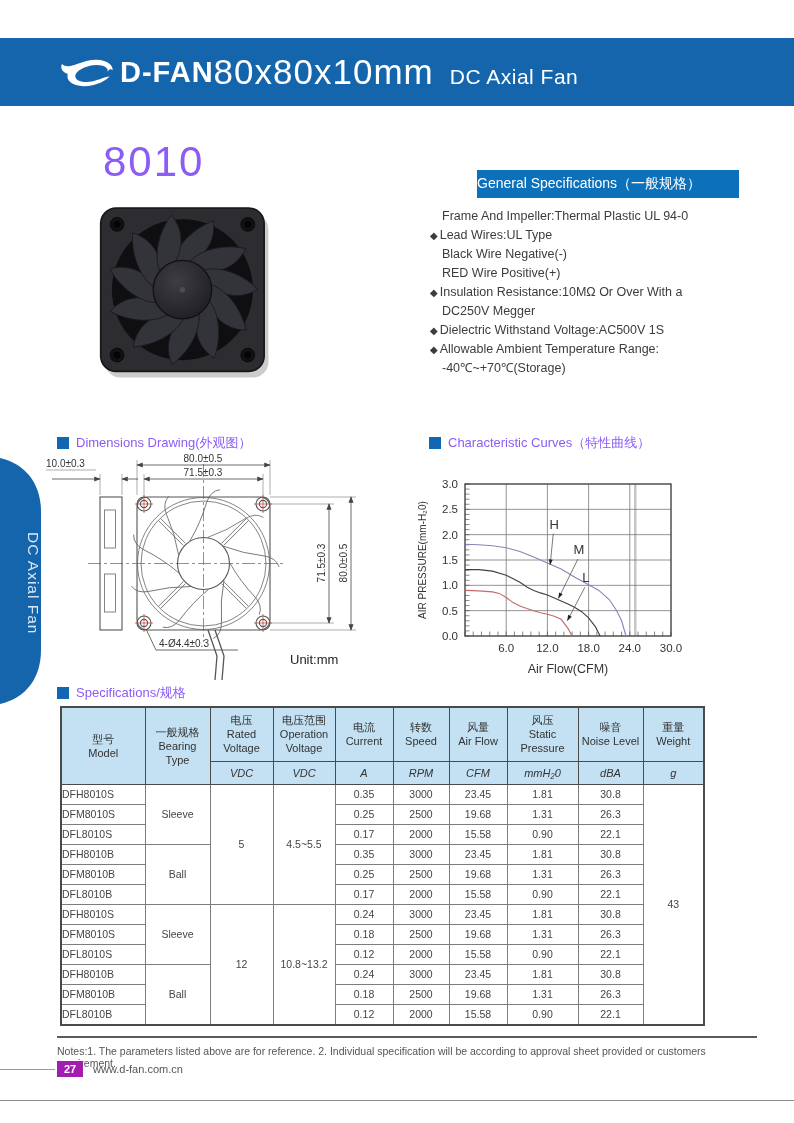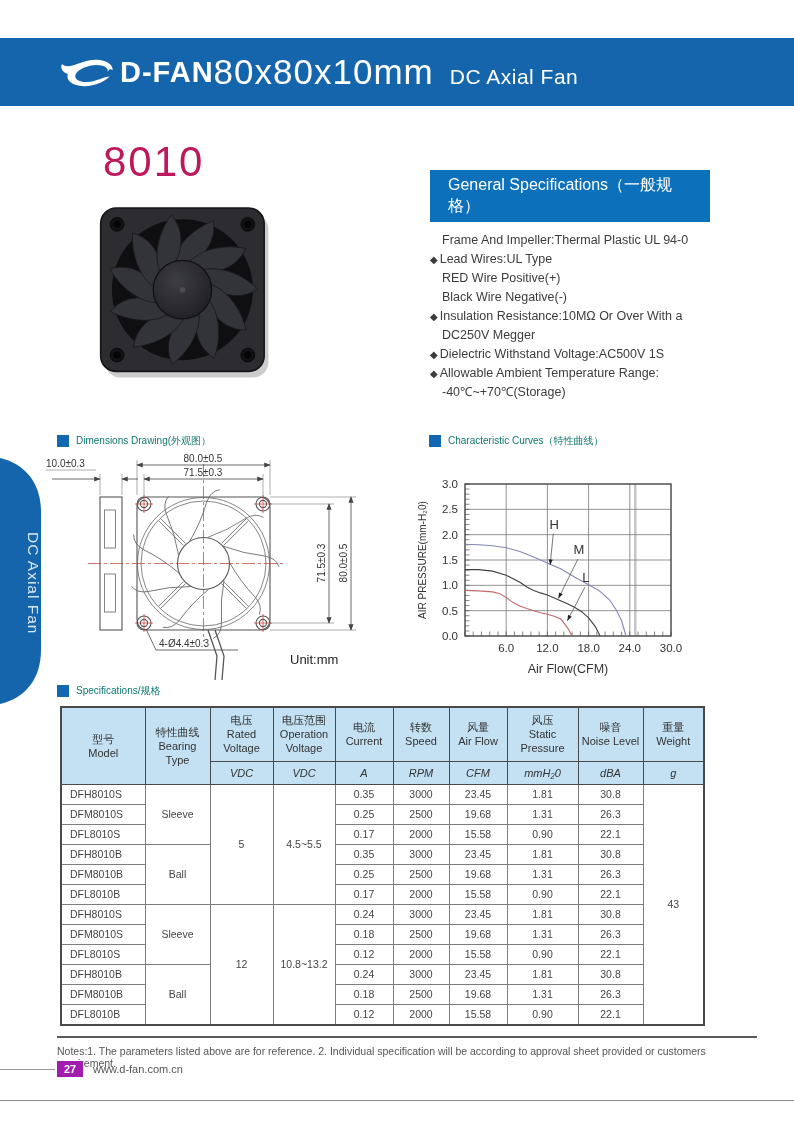--- a/index.html
+++ b/index.html
@@ -11,31 +11,31 @@
   .brand{display:flex;align-items:center;margin-left:60px;}
   .brand-name{color:#fff;font-size:29px;font-weight:bold;letter-spacing:1px;margin-left:2px;}
   .title-group{display:flex;align-items:baseline;}
   .size-title{color:#fff;font-size:35px;letter-spacing:1px;}
   .type-title{color:#fff;font-size:21px;margin-left:16px;letter-spacing:.5px;}
   
   .side-tab{position:absolute;left:0;top:448px;width:44px;height:266px;}
   .side-tab-label{position:absolute;left:2px;top:50px;width:40px;height:170px;color:#d8e7f6;
       font-size:15.5px;letter-spacing:1px;writing-mode:vertical-rl;text-align:center;}
   
-  .product-code{position:absolute;left:103px;top:138px;font-size:42px;color:#be185d;letter-spacing:2px;}
+  .product-code{position:absolute;left:103px;top:138px;font-size:42px;color:#8b5cf6;letter-spacing:2px;}
   .fan-photo{position:absolute;left:99px;top:206px;}
   
   .gs-panel{position:absolute;left:430px;top:170px;width:330px;}
-  .gs-header{width:254px;background:#0c70ba;color:#fff;font-size:16px;padding:5px 8px 5px 18px;}
+  .gs-header{width:254px;background:#0c70ba;color:#fff;font-size:14px;padding:5px 8px 5px 0;margin-left:47px;}
   .gs-list{margin-top:9px;font-size:12.5px;color:#3c3c3c;line-height:19px;}
   .gs-item{white-space:nowrap;}
   .gs-item .dia{font-size:10px;color:#3c3c3c;margin-right:2px;}
   .gs-item.nobullet{padding-left:12px;}
   
-  .section-title{position:absolute;font-size:10px;color:#0f766e;display:flex;align-items:center;}
+  .section-title{position:absolute;font-size:13px;color:#8b5cf6;display:flex;align-items:center;}
   .sq{width:12px;height:12px;background:#1167b1;display:inline-block;margin-right:7px;}
   #st-dims{left:57px;top:434px;}
   #st-curves{left:429px;top:434px;}
   #st-specs{left:57px;top:684px;}
   
   .dims-wrap{position:absolute;left:38px;top:452px;}
   .chart-wrap{position:absolute;left:415px;top:468px;}
   svg text{font-family:"Liberation Sans",sans-serif;}
   .dln{fill:none;stroke:#555;stroke-width:1.1;}
   .dlnt{fill:none;stroke:#666;stroke-width:0.8;}
@@ -45,21 +45,21 @@
   .redс{stroke:#c23b2e;stroke-width:0.7;}
   .dtxt{font-size:10px;fill:#333;}
   .wire{fill:none;stroke:#555;stroke-width:1.3;}
   
   .spec-table{position:absolute;left:60px;top:706px;border-collapse:collapse;table-layout:fixed;
       width:643px;border:2px solid #4a4a4a;}
   .spec-table th{background:#c3e1f3;border:1px solid #4a4a4a;font-weight:normal;color:#333;
       font-size:11px;line-height:14px;padding:1px 0;vertical-align:middle;}
   .spec-table td{border:1px solid #7d7d7d;font-size:10.5px;color:#444;text-align:center;
       height:19px;padding:0;}
-  .spec-table td.model{text-align:left;padding-left:8px;}
+  .spec-table td.model{text-align:left;}
   tr.hrow1{height:54px;} tr.hrow2{height:23px;font-style:italic;}
   
   .notes-divider{position:absolute;left:57px;top:1036px;width:700px;border-top:2px solid #5a5a5a;}
   .notes-text{position:absolute;left:57px;top:1045px;width:710px;font-size:10.5px;color:#555;}
   .badge-line{position:absolute;left:0;top:1069px;width:55px;height:1px;background:#9a9a9a;}
   .page-badge{position:absolute;left:57px;top:1061px;width:26px;height:16px;background:#a21caf;
       color:#fff;font-size:11px;font-weight:bold;text-align:center;line-height:16px;}
   .website{position:absolute;left:93px;top:1063px;font-size:11px;color:#555;}
   .bottom-rule{position:absolute;left:0;top:1100px;width:794px;height:1px;background:#8c8c8c;}
 </style>
@@ -131,22 +131,22 @@
       <circle cx="21" cy="173" r="4.2"></circle>
         <circle cx="173" cy="173" r="4.2"></circle>
     </g>
   </svg>
 
   <div class="gs-panel">
     <div class="gs-header">General Specifications（一般规格）</div>
     <div class="gs-list">
         <div class="gs-item nobullet"><span>Frame And Impeller:Thermal Plastic UL 94-0</span></div>
         <div class="gs-item"><span class="dia">◆</span><span>Lead Wires:UL Type</span></div>
+        <div class="gs-item nobullet"><span>Black Wire Negative(-)</span></div>
         <div class="gs-item nobullet"><span>RED Wire Positive(+)</span></div>
-        <div class="gs-item nobullet"><span>Black Wire Negative(-)</span></div>
         <div class="gs-item"><span class="dia">◆</span><span>Insulation Resistance:10MΩ Or Over With a</span></div>
         <div class="gs-item nobullet"><span>DC250V Megger</span></div>
         <div class="gs-item"><span class="dia">◆</span><span>Dielectric Withstand Voltage:AC500V 1S</span></div>
         <div class="gs-item"><span class="dia">◆</span><span>Allowable Ambient Temperature Range:</span></div>
         <div class="gs-item nobullet"><span>-40℃~+70℃(Storage)</span></div>
       </div>
   </div>
 
   <div class="section-title" id="st-dims">
     <span class="sq"></span>
@@ -370,21 +370,21 @@
       <col style="width:65px">
         <col style="width:61px">
     </colgroup>
     <thead>
       <tr class="hrow1">
         <th rowspan="2">
           <div>型号</div>
             <div>Model</div>
           </th>
         <th rowspan="2">
-          <div>特性曲线</div>
+          <div>一般规格</div>
             <div>Bearing Type</div>
           </th>
         <th>
           <div>电压</div>
             <div>Rated Voltage</div>
           </th>
         <th>
           <div>电压范围</div>
             <div>Operation Voltage</div>
           </th>

